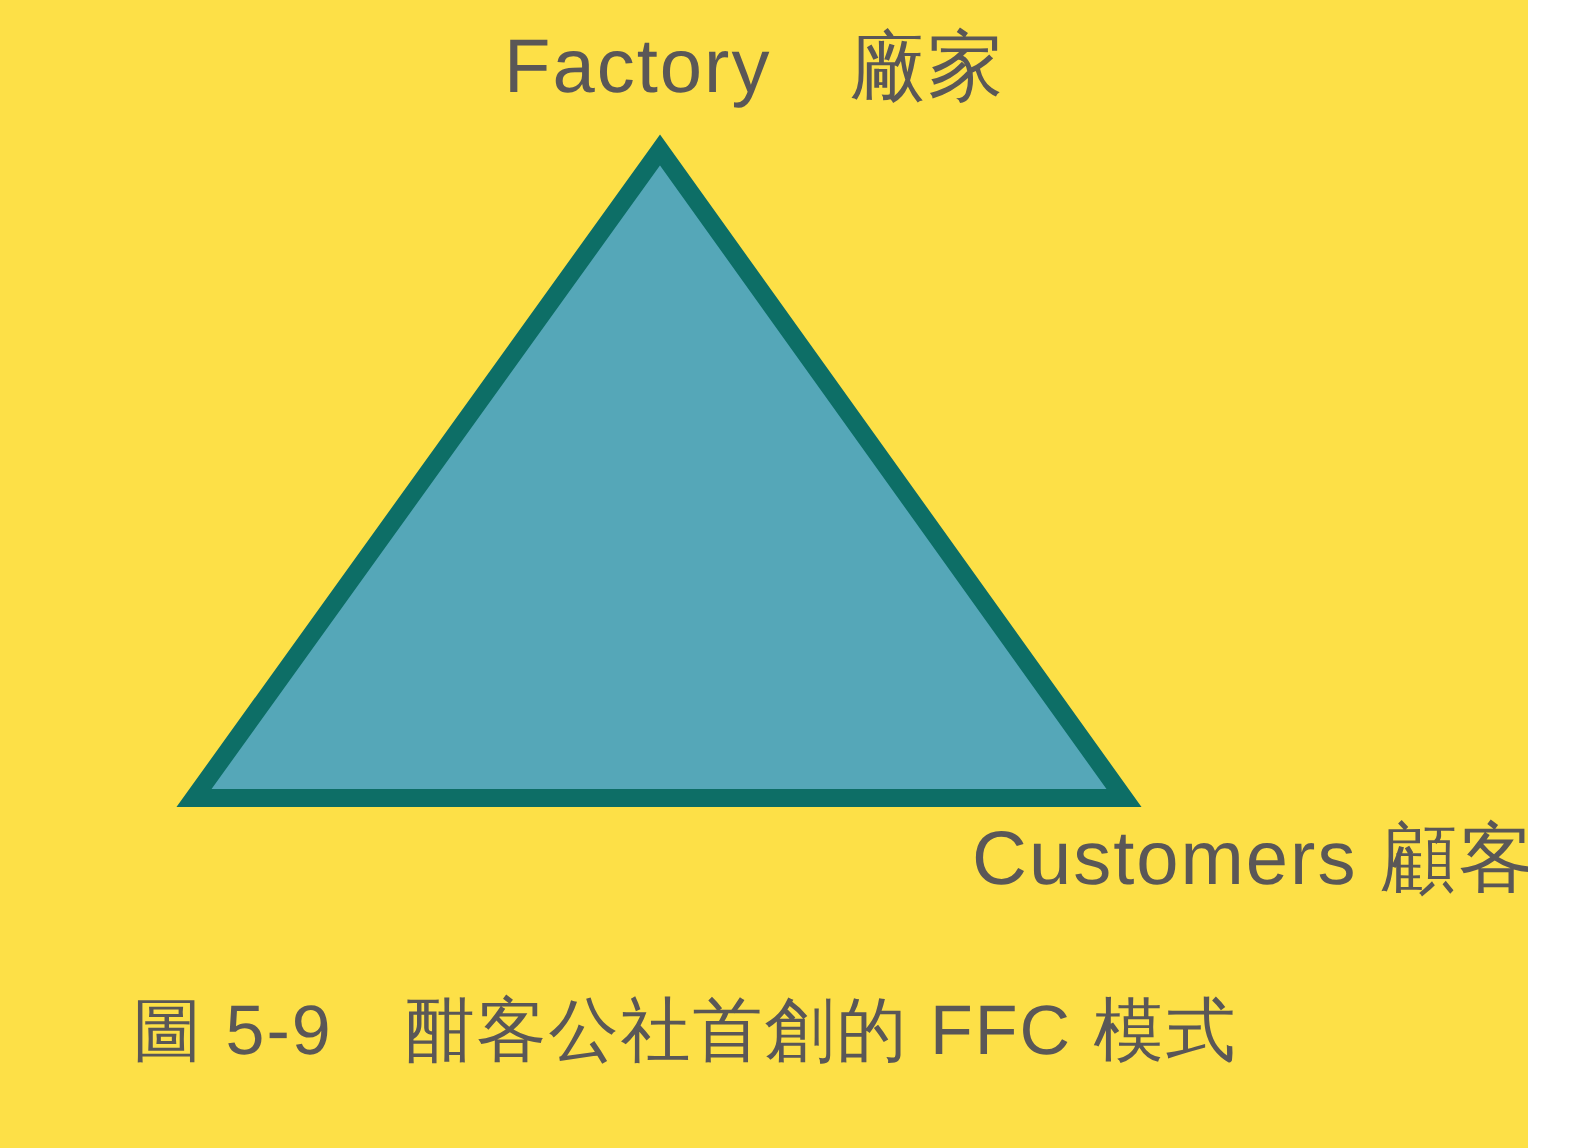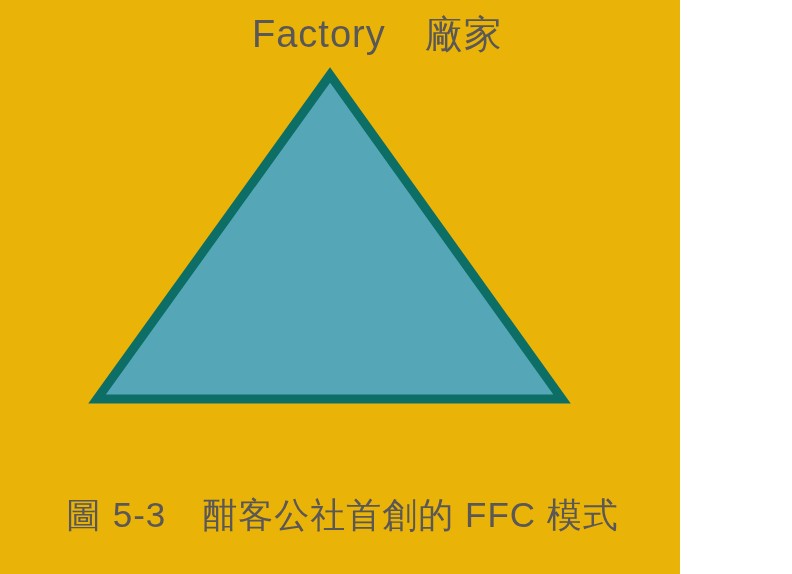--- a/index.html
+++ b/index.html
@@ -2,23 +2,23 @@
 <html><head>
 <meta charset="utf-8">
 <style>
   html, body {
     margin: 0;
     padding: 0;
     background: #ffffff;
   }
   .figure-canvas {
     position: relative;
-    width: 680px;
+    width: 764px;
     height: 574px;
-    background: #eab308;
+    background: #fde047;
     overflow: hidden;
     font-family: "Liberation Sans", "DejaVu Sans", sans-serif;
   }
   .triangle-svg {
     position: absolute;
     left: 0;
     top: 0;
     width: 792px;
     height: 574px;
     display: block;
@@ -60,16 +60,17 @@
 
 <div class="figure-canvas">
 
   <svg class="triangle-svg" viewBox="0 0 792 574" xmlns="http://www.w3.org/2000/svg">
     <polygon stroke-linejoin="miter" fill="#55A7B8" stroke="#0D6E66" stroke-width="9" points="330,75 97,399 562,399"></polygon>
   </svg>
 
   <div class="vertex-label label-top">Factory　廠家</div>
 
 
+  <div class="vertex-label label-right">Customers 顧客</div>
 
-  <div class="figure-caption">圖 5-3　酣客公社首創的 FFC 模式</div>
+  <div class="figure-caption">圖 5-9　酣客公社首創的 FFC 模式</div>
 
 </div>
 
 </body></html>

